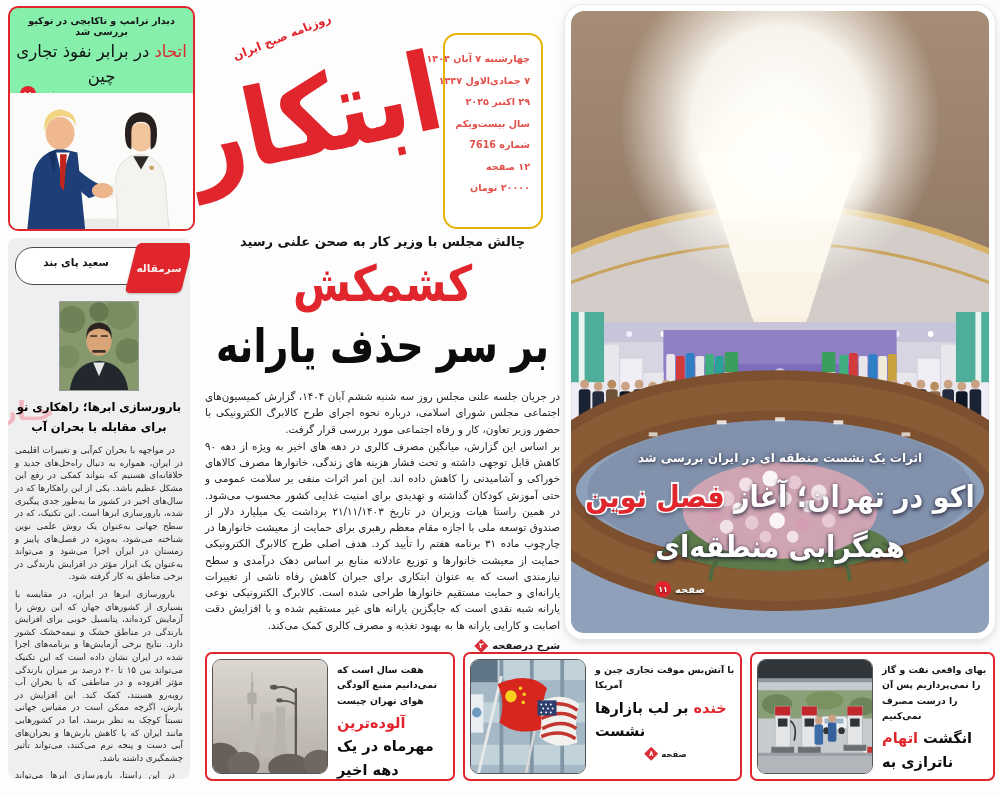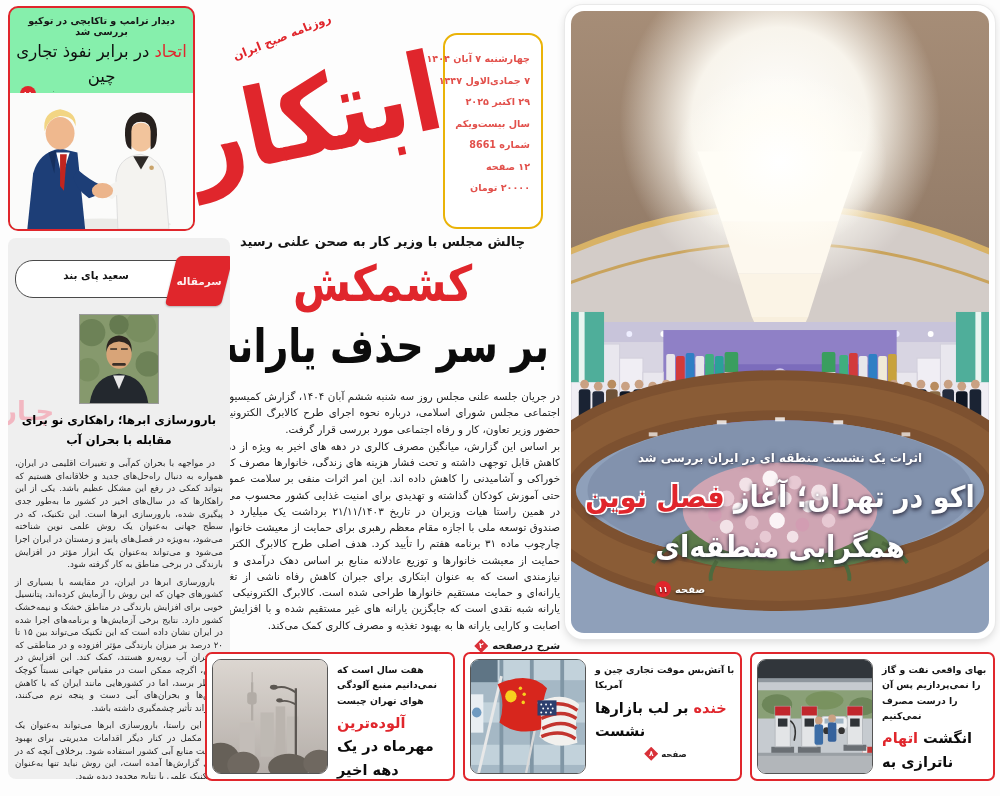--- a/index.html
+++ b/index.html
@@ -48,22 +48,22 @@
   .main-story{position:absolute; left:205px; top:234px; width:355px; height:414px; text-align:center;}
   .main-story .kicker{font-size:13px; font-weight:bold; color:#141414;}
   .main-story .h-red{font-size:42px; font-weight:bold; color:var(--red); margin-top:10px; transform:scaleY(1.18);}
   .main-story .h-black{font-size:38px; font-weight:bold; color:#0c0c0c; margin-top:16px; transform:scaleY(1.22);}
   .main-story .body{margin-top:20px; text-align:justify; font-size:10.3px; line-height:1.58; color:var(--body-ink);}
   .main-story .body p{margin-bottom:1px;}
   .more-row{display:flex; align-items:center; gap:4px; font-size:10px; font-weight:bold; color:#151515; margin-top:6px;}
   .main-story .more-row{justify-content:flex-end; direction:ltr;}
 
   
-  .editorial{position:absolute; left:8px; top:238px; width:222px; height:541px; background:var(--gray-bg);
-    border-radius:8px; padding:18px 7px 0; overflow:hidden;}
+  .editorial{position:absolute; left:8px; top:238px; width:182px; height:541px; background:var(--gray-bg);
+    border-radius:8px; padding:5px 7px 0; overflow:hidden;}
   .ed-head{position:relative; height:50px;}
   .ed-pill{position:absolute; inset:4px 0 8px 0; background:#fff; border:1.5px solid #4a4a4a; border-radius:18px;}
   .ed-author{position:absolute; top:13px; right:54px; left:8px; text-align:center; font-size:10.5px; font-weight:bold; color:#111;}
   .ed-tab{position:absolute; top:0; right:-4px; width:56px; height:50px; background:var(--red);
     transform:skewX(-14deg); border-radius:5px; box-shadow:0 1px 2px rgba(0,0,0,.25);}
   .ed-tab span{position:absolute; inset:0; display:flex; align-items:center; justify-content:center;
     transform:skewX(14deg); color:#fff; font-size:10.5px; font-weight:bold; opacity:.92;}
   .ed-photo{width:80px; height:90px; margin:8px auto 6px; border:1px solid #9a9a9a; background:#86996d;}
   .ed-photo svg{display:block; width:100%; height:100%;}
   .ed-title{position:relative; font-size:11.5px; font-weight:bold; text-align:center; line-height:1.75; color:#000; z-index:1;}
@@ -129,21 +129,21 @@
     </svg>
   </div>
 
   <div class="tagline">روزنامه صبح ایران</div>
   <div class="logo">ابتکار</div>
   <div class="date-box">
     <div>چهارشنبه ۷ آبان ۱۴۰۴</div>
     <div>۷ جمادی‌الاول ۱۴۴۷</div>
     <div>۲۹ اکتبر ۲۰۲۵</div>
     <div>سال بیست‌ویکم</div>
-    <div>شماره 8661</div>
+    <div>شماره 7616</div>
     <div>۱۲ صفحه</div>
     <div>۲۰۰۰۰ تومان</div>
   </div>
 
   <div class="photo-card">
     <div class="photo-wrap">
       <svg viewBox="0 0 430 620" preserveAspectRatio="none">
         <defs>
           <radialGradient id="glow" cx="50%" cy="50%" r="50%">
             <stop offset="0%" stop-color="#ffffff" stop-opacity="1"></stop>

